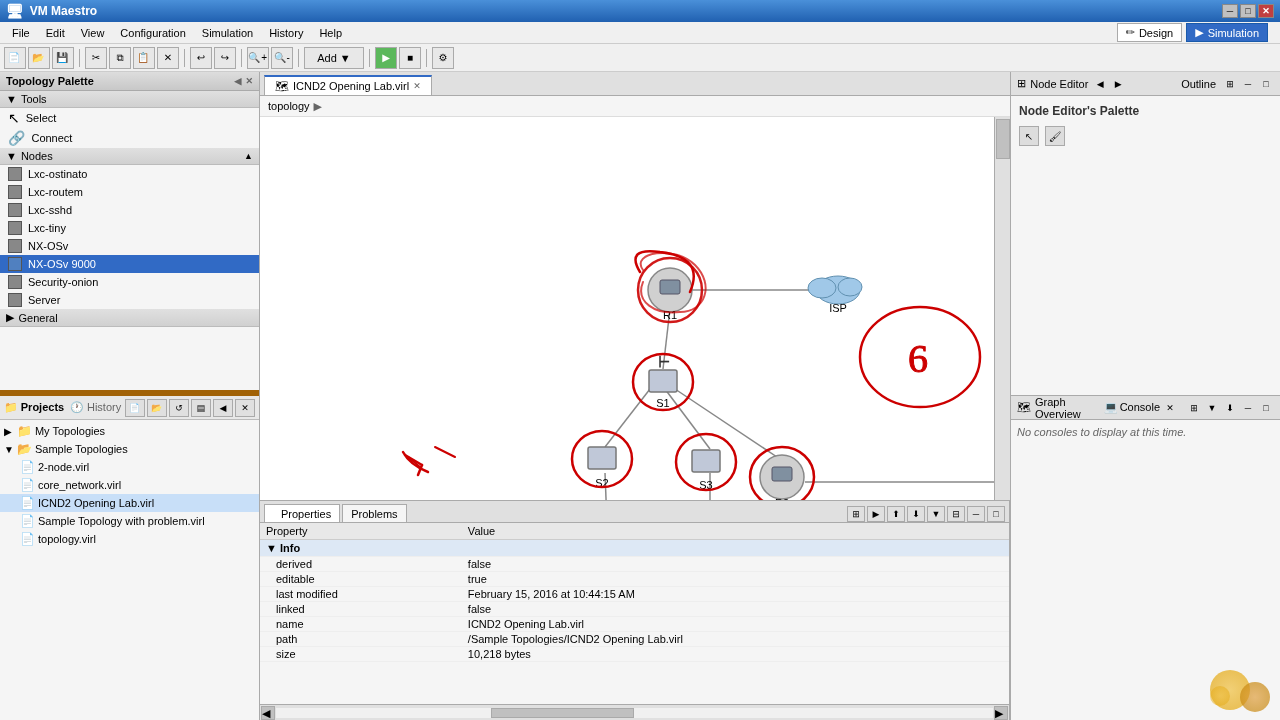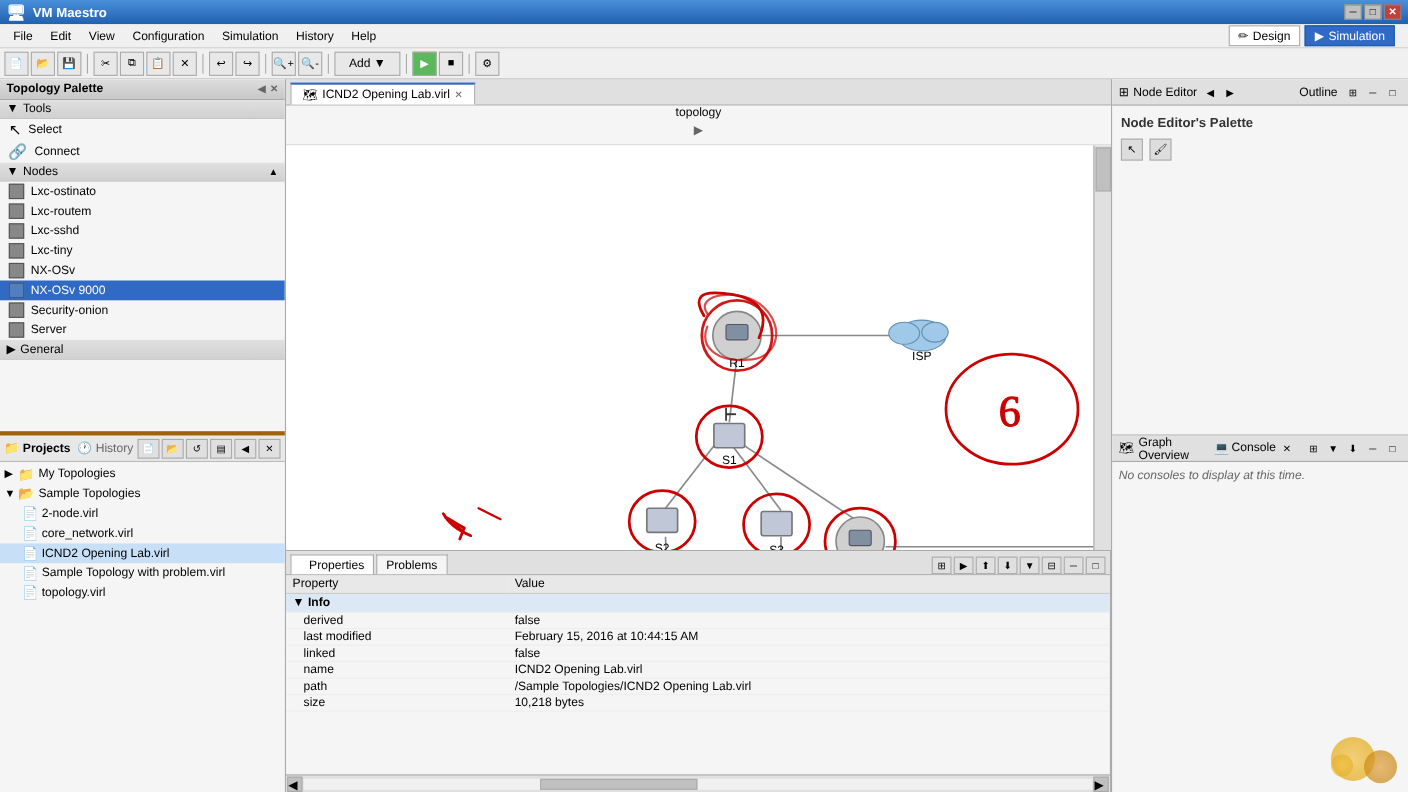--- a/index.html
+++ b/index.html
@@ -22,21 +22,21 @@
 
     
     .main-layout { display: flex; height: calc(720px - 22px - 22px - 28px); }
 
     
     .left-panel { width: 260px; background: #f5f5f5; border-right: 1px solid #aaa; display: flex; flex-direction: column; overflow: hidden; }
     .panel-header { background: linear-gradient(to bottom, #ddd, #c8c8c8); padding: 3px 6px; font-weight: bold; font-size: 11px; border-bottom: 1px solid #aaa; display: flex; justify-content: space-between; align-items: center; }
     .panel-header-icon { font-size: 9px; color: #666; cursor: pointer; }
 
     
-    .topology-palette { height: 50%; border-bottom: 4px solid #a16207; overflow: hidden; display: flex; flex-direction: column; }
+    .topology-palette { height: 50%; border-bottom: 6px solid #a16207; overflow: hidden; display: flex; flex-direction: column; }
     .section-header { background: linear-gradient(to bottom, #e0e0e0, #d0d0d0); padding: 2px 6px; font-size: 11px; border-bottom: 1px solid #bbb; display: flex; align-items: center; gap: 4px; cursor: pointer; }
     .section-items { overflow-y: auto; flex: 1; }
     .palette-item { display: flex; align-items: center; gap: 6px; padding: 2px 8px; cursor: pointer; }
     .palette-item.selected { background: #316ac5; color: white; }
     .tool-icon { font-size: 14px; }
 
     
     .node-icon-sm { width: 14px; height: 14px; background: #888; border: 1px solid #555; display: flex; align-items: center; justify-content: center; }
 
     
@@ -53,21 +53,21 @@
     
     .center-area { flex: 1; display: flex; flex-direction: column; overflow: hidden; }
 
     
     .tab-bar { height: 24px; background: #e0e0e0; border-bottom: 1px solid #aaa; display: flex; align-items: flex-end; padding: 0 4px; gap: 2px; }
     .tab { height: 20px; padding: 0 10px; background: #f5f5f5; border: 1px solid #aaa; border-bottom: none; display: flex; align-items: center; gap: 4px; font-size: 11px; cursor: pointer; }
     .tab.active { background: white; border-top: 2px solid #316ac5; }
     .tab-close { font-size: 9px; color: #666; cursor: pointer; }
 
     
-    .breadcrumb { height: 36px; background: #f5f5f5; border-bottom: 1px solid #ddd; display: flex; align-items: center; padding: 0 8px; gap: 4px; font-size: 11px; flex-direction: column; }
+    .breadcrumb { height: 21px; background: #f5f5f5; border-bottom: 1px solid #ddd; display: flex; align-items: center; padding: 0 8px; gap: 4px; font-size: 11px; }
     .breadcrumb-arrow { color: #666; }
 
     
     .canvas { flex: 1; background: white; position: relative; overflow: hidden; }
     .canvas-scroll { position: absolute; right: 0; top: 0; bottom: 0; width: 16px; background: #e0e0e0; border-left: 1px solid #aaa; }
     .canvas-scroll-thumb { width: 14px; height: 40px; background: #c0c0c0; border: 1px solid #aaa; margin: 2px 1px; }
 
     
     .bottom-panels { display: flex; height: 220px; border-top: 1px solid #aaa; }
 
@@ -480,20 +480,24 @@
             </thead>
             <tbody>
               <tr>
                 <td colspan="2" class="prop-section">▼ Info</td>
               </tr>
               <tr>
                 <td class="prop-name">derived</td>
                 <td>false</td>
               </tr>
               <tr>
+                <td class="prop-name">editable</td>
+                <td>true</td>
+              </tr>
+              <tr>
                 <td class="prop-name">last modified</td>
                 <td>February 15, 2016 at 10:44:15 AM</td>
               </tr>
               <tr>
                 <td class="prop-name">linked</td>
                 <td>false</td>
               </tr>
               <tr>
                 <td class="prop-name">name</td>
                 <td>ICND2 Opening Lab.virl</td>

